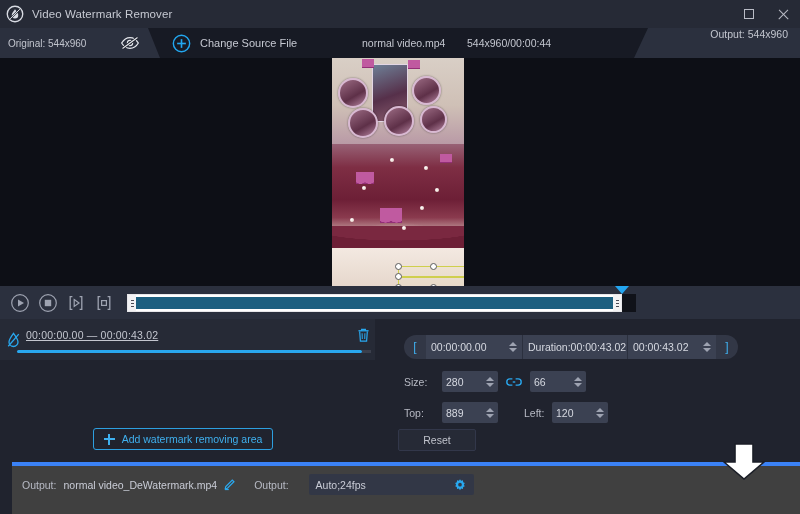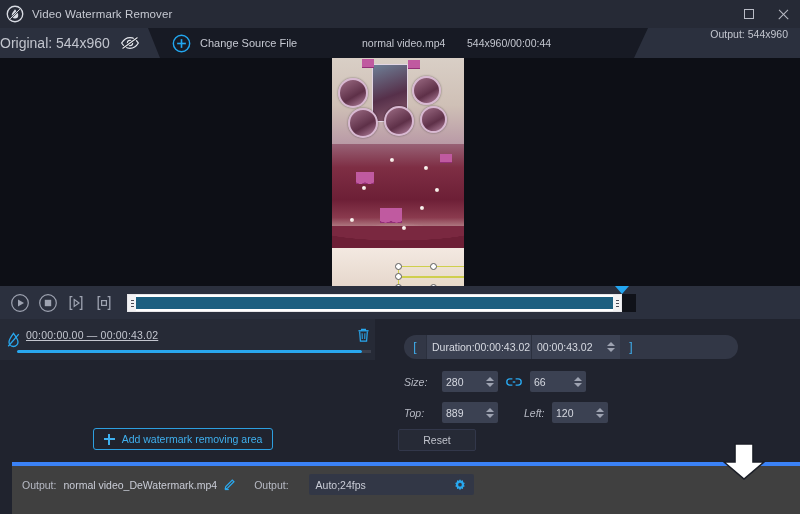--- a/index.html
+++ b/index.html
@@ -30,21 +30,21 @@
   
   .toolbar {
     position:absolute; left:0; top:28px; width:800px; height:30px;
     background:#171a24;
   }
   .tab-original {
     position:absolute; left:0; top:0; height:30px; width:160px;
     background:#2b303e; display:flex; align-items:center;
     clip-path:polygon(0 0, 148px 0, 160px 30px, 0 30px);
   }
-  .tab-original .lbl { font-size:14px; color:#c2c5ce; }
+  .tab-original .lbl { margin-left:8px; font-size:10px; color:#c2c5ce; }
   .eye-slash { margin-left:auto; margin-right:20px; width:20px; height:14px; }
 
   .chg-src {
     position:absolute; left:172px; top:0; height:30px;
     display:flex; align-items:center; gap:9px; padding-right:14px;
   }
   .plus-circ { width:19px; height:19px; }
   .chg-src .lbl { font-size:11px; color:#c6c9d2; }
 
   .src-name { position:absolute; left:362px; top:0; height:30px; display:flex; align-items:center; font-size:10.5px; color:#c3c6cf;}
@@ -186,21 +186,21 @@
     font-size:10.5px; color:#d6d9e1; background:#3b4152;
   }
   .tf.sep { border-left:1px solid #2b303e; }
   .spin { display:inline-flex; flex-direction:column; gap:2px; margin-left:6px; }
   .spin i { width:0;height:0;border-left:4px solid transparent;border-right:4px solid transparent; }
   .spin i.u { border-bottom:4px solid #9ea3b1; }
   .spin i.d { border-top:4px solid #9ea3b1; }
 
   .row2 { position:absolute; left:29px; top:52px; display:flex; align-items:center; }
   .row3 { position:absolute; left:29px; top:83px; display:flex; align-items:center; }
-  .flabel { font-size:10.5px; color:#b7bac4; width:38px;font-style:italic; }
+  .flabel { font-size:10.5px; color:#b7bac4; width:38px; }
   .nbox {
     width:56px; height:21px; background:#3b4152; border-radius:2px;
     display:flex; align-items:center; padding:0 4px; font-size:10.5px; color:#d6d9e1;
   }
   .nbox .v { flex:1; }
   .link-ico { width:18px; height:14px; margin:0 7px; }
 
   .reset-btn {
     position:absolute; left:398px; top:429px; width:78px; height:22px;
     background:#262a36; border:1px solid #32374a; border-radius:2px;
@@ -382,20 +382,27 @@
       <span class="plus-s"></span>
       <span class="lbl">Add watermark removing area</span>
     </div>
   </div>
   <div class="vdivider"></div>
 
   <div class="lower-right">
 
     <div class="time-pill">
       <span class="brk">[</span>
+      <div class="tf" style="width:96px;">
+        <span style="flex:1">00:00:00.00</span>
+        <span class="spin">
+            <i class="u"></i>
+            <i class="d"></i>
+          </span>
+      </div>
       <div class="tf sep" style="width:105px;">
         <span style="flex:1">Duration:00:00:43.02</span>
       </div>
       <div class="tf sep" style="width:89px;">
         <span style="flex:1">00:00:43.02</span>
         <span class="spin">
             <i class="u"></i>
             <i class="d"></i>
           </span>
       </div>

